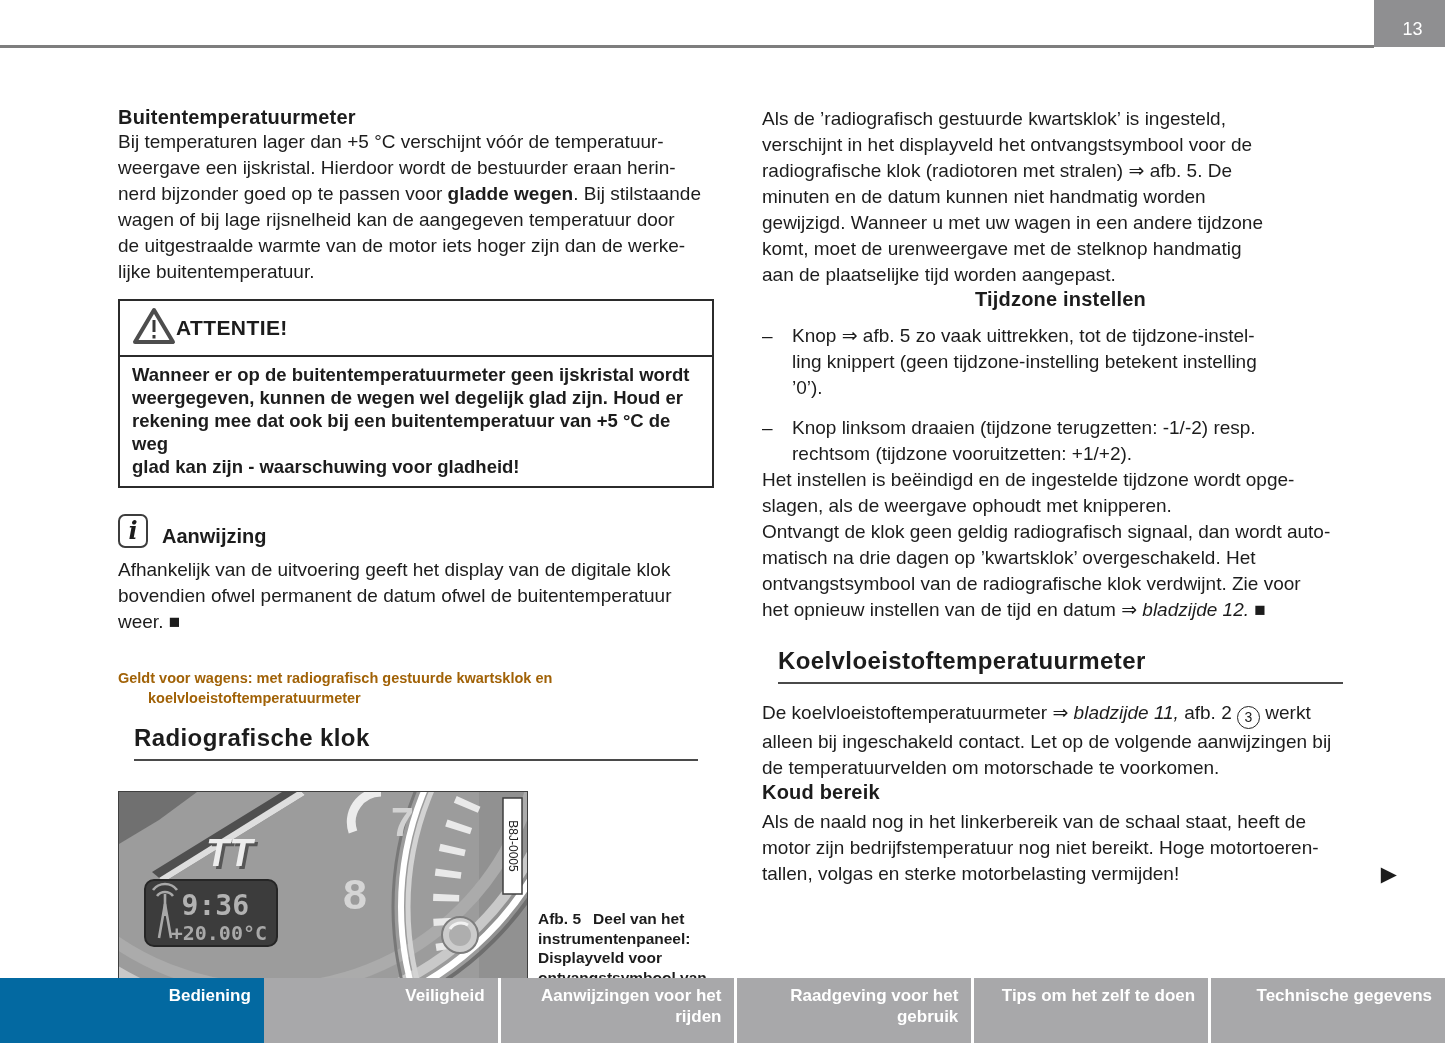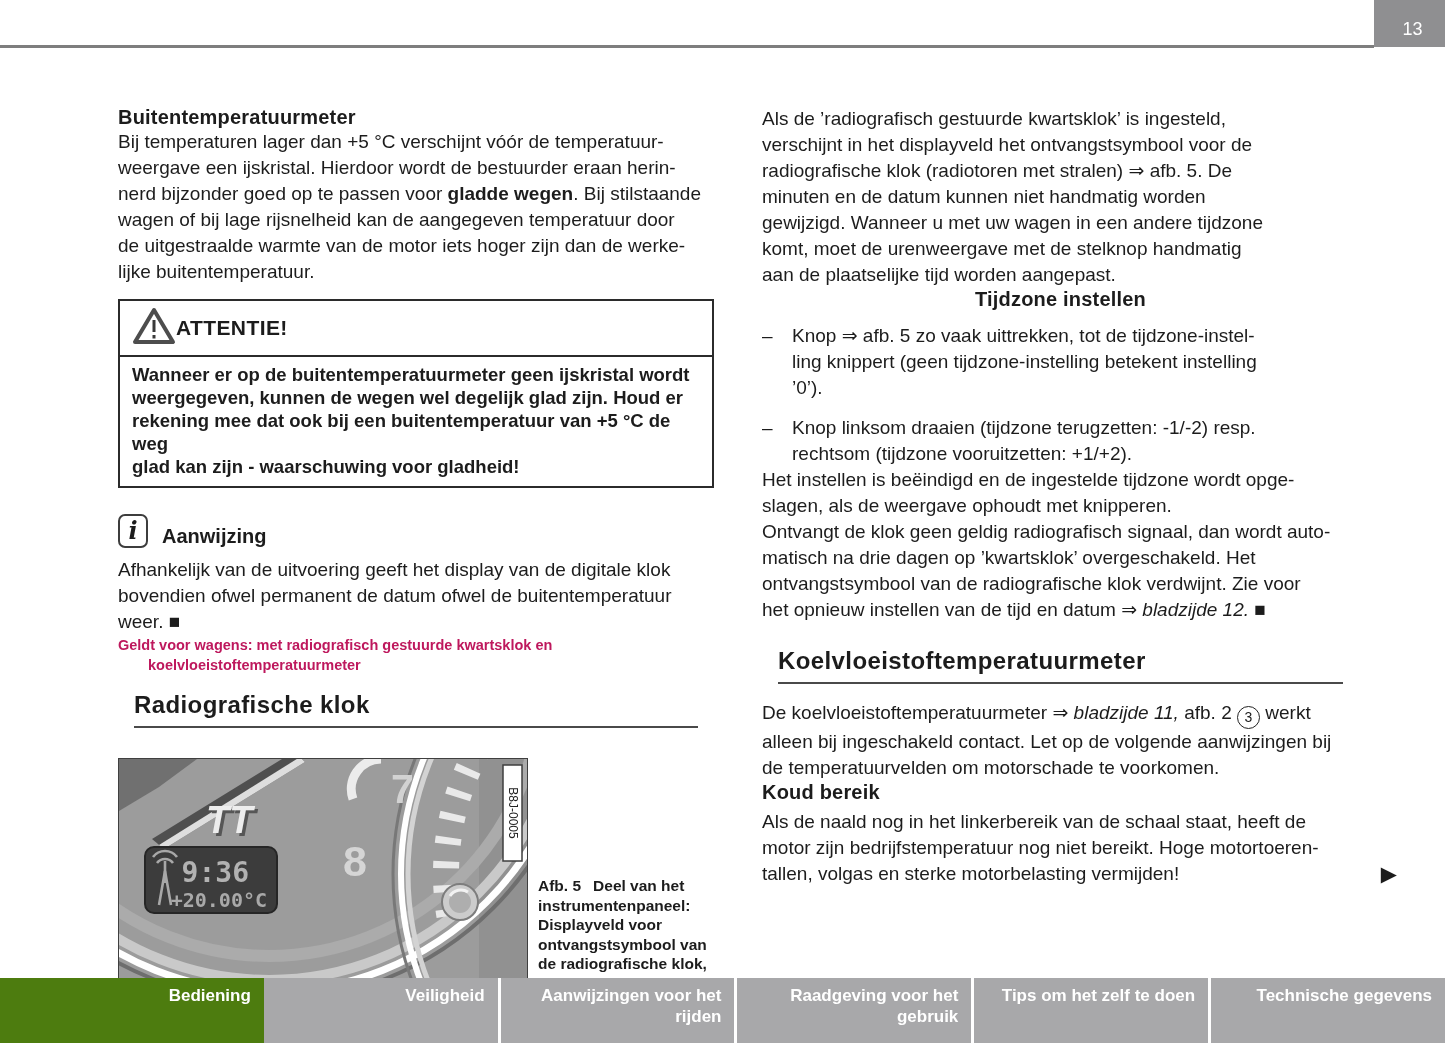--- a/index.html
+++ b/index.html
@@ -28,41 +28,41 @@
   .warnbox{border:2px solid #2b2b2b;margin-top:14px;}
   .warnbox-head{display:flex;align-items:center;gap:0;padding:6px 12px;border-bottom:2px solid #2b2b2b;text-align:right;}
   .warnbox-title{font-size:21px;font-weight:bold;letter-spacing:.4px;}
   .warnbox-body{padding:6px 12px 8px;font-weight:bold;font-size:18.5px;line-height:23px;white-space:pre-line;}
   
   .note-head{display:flex;align-items:flex-end;gap:14px;margin-top:26px;}
   .info-icon{width:30px;height:34px;border:2.5px solid #3d3d3d;border-radius:7px;box-sizing:border-box;
     display:flex;align-items:center;justify-content:center;
     font-family:"DejaVu Serif",serif;font-style:italic;font-weight:bold;font-size:24px;padding-bottom:2px;}
   .note-title{font-size:20px;font-weight:bold;}
-  .small-print{margin-top:0;font-size:14.5px;line-height:20px;font-weight:bold;color:#be185d;}
+  .small-print{margin-top:33px;font-size:14.5px;line-height:20px;font-weight:bold;color:#a16207;}
   .small-print .l2{display:block;padding-left:30px;}
   .h2-left{margin-top:6px;}
   
   .fig-row{display:flex;margin-top:30px;}
   .fig-wrap{flex:none;width:408px;height:232px;border:1.5px solid #3f3f3f;box-sizing:content-box;}
   .fig-caption{width:184px;margin-left:10px;padding-top:118px;font-weight:bold;
     font-size:15.5px;line-height:19.5px;}
   .fig-label{margin-right:12px;}
   .cap-text{white-space:pre-line;}
   
   .bullet{display:flex;font-size:19px;line-height:26px;}
   .bullet .dash{width:30px;flex:none;}
   .bullet .btext{white-space:pre-line;flex:1;}
   .p5wrap{position:relative;}
   .cont-arrow{position:absolute;right:-38px;bottom:1px;font-size:21px;color:#1c1c1c;}
   
   .navbar{position:absolute;left:0;bottom:0;width:1445px;height:65px;display:flex;}
   .tab{flex:1 1 0;box-sizing:border-box;background:#a8a8aa;color:#fff;font-weight:bold;
     font-size:17px;line-height:21px;text-align:right;padding:7px 13px 0;}
-  .tab.active{background:#4d7c0f;padding-left:43px;}
+  .tab.active{background:#0369a1;padding-left:43px;}
   .tab.sep{border-left:3px solid #fff;}
 </style>
 </head>
 <body>
 
 <div class="top-rule"></div>
 <div class="pagenum">
   <span>13</span>
 </div>
 

